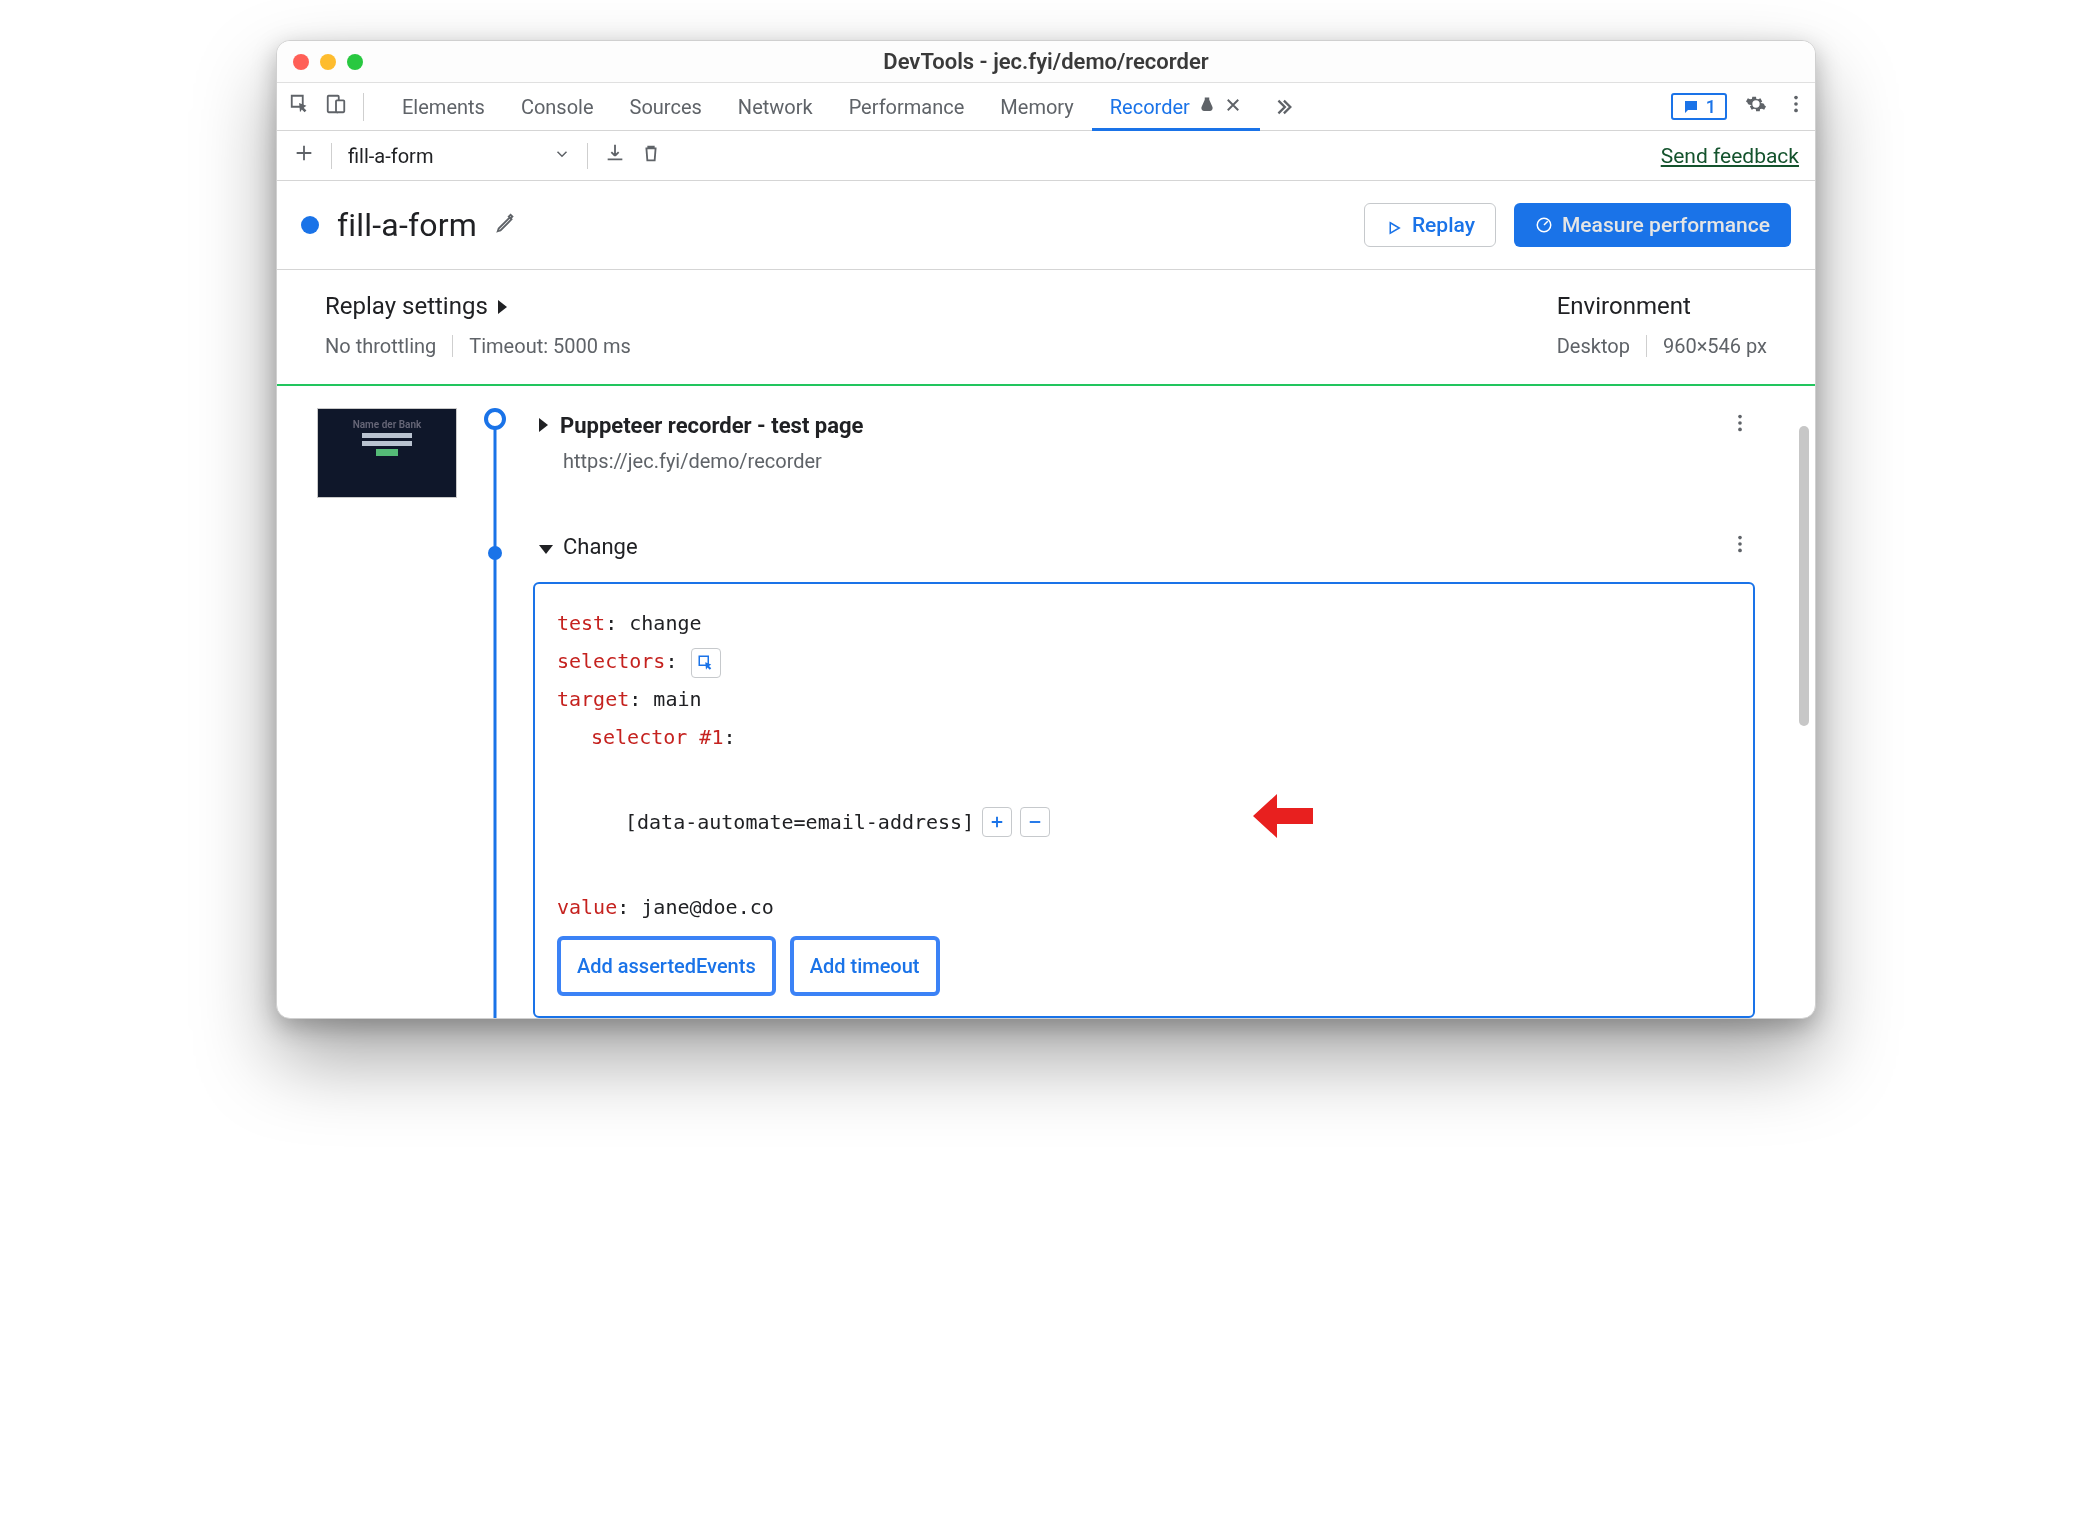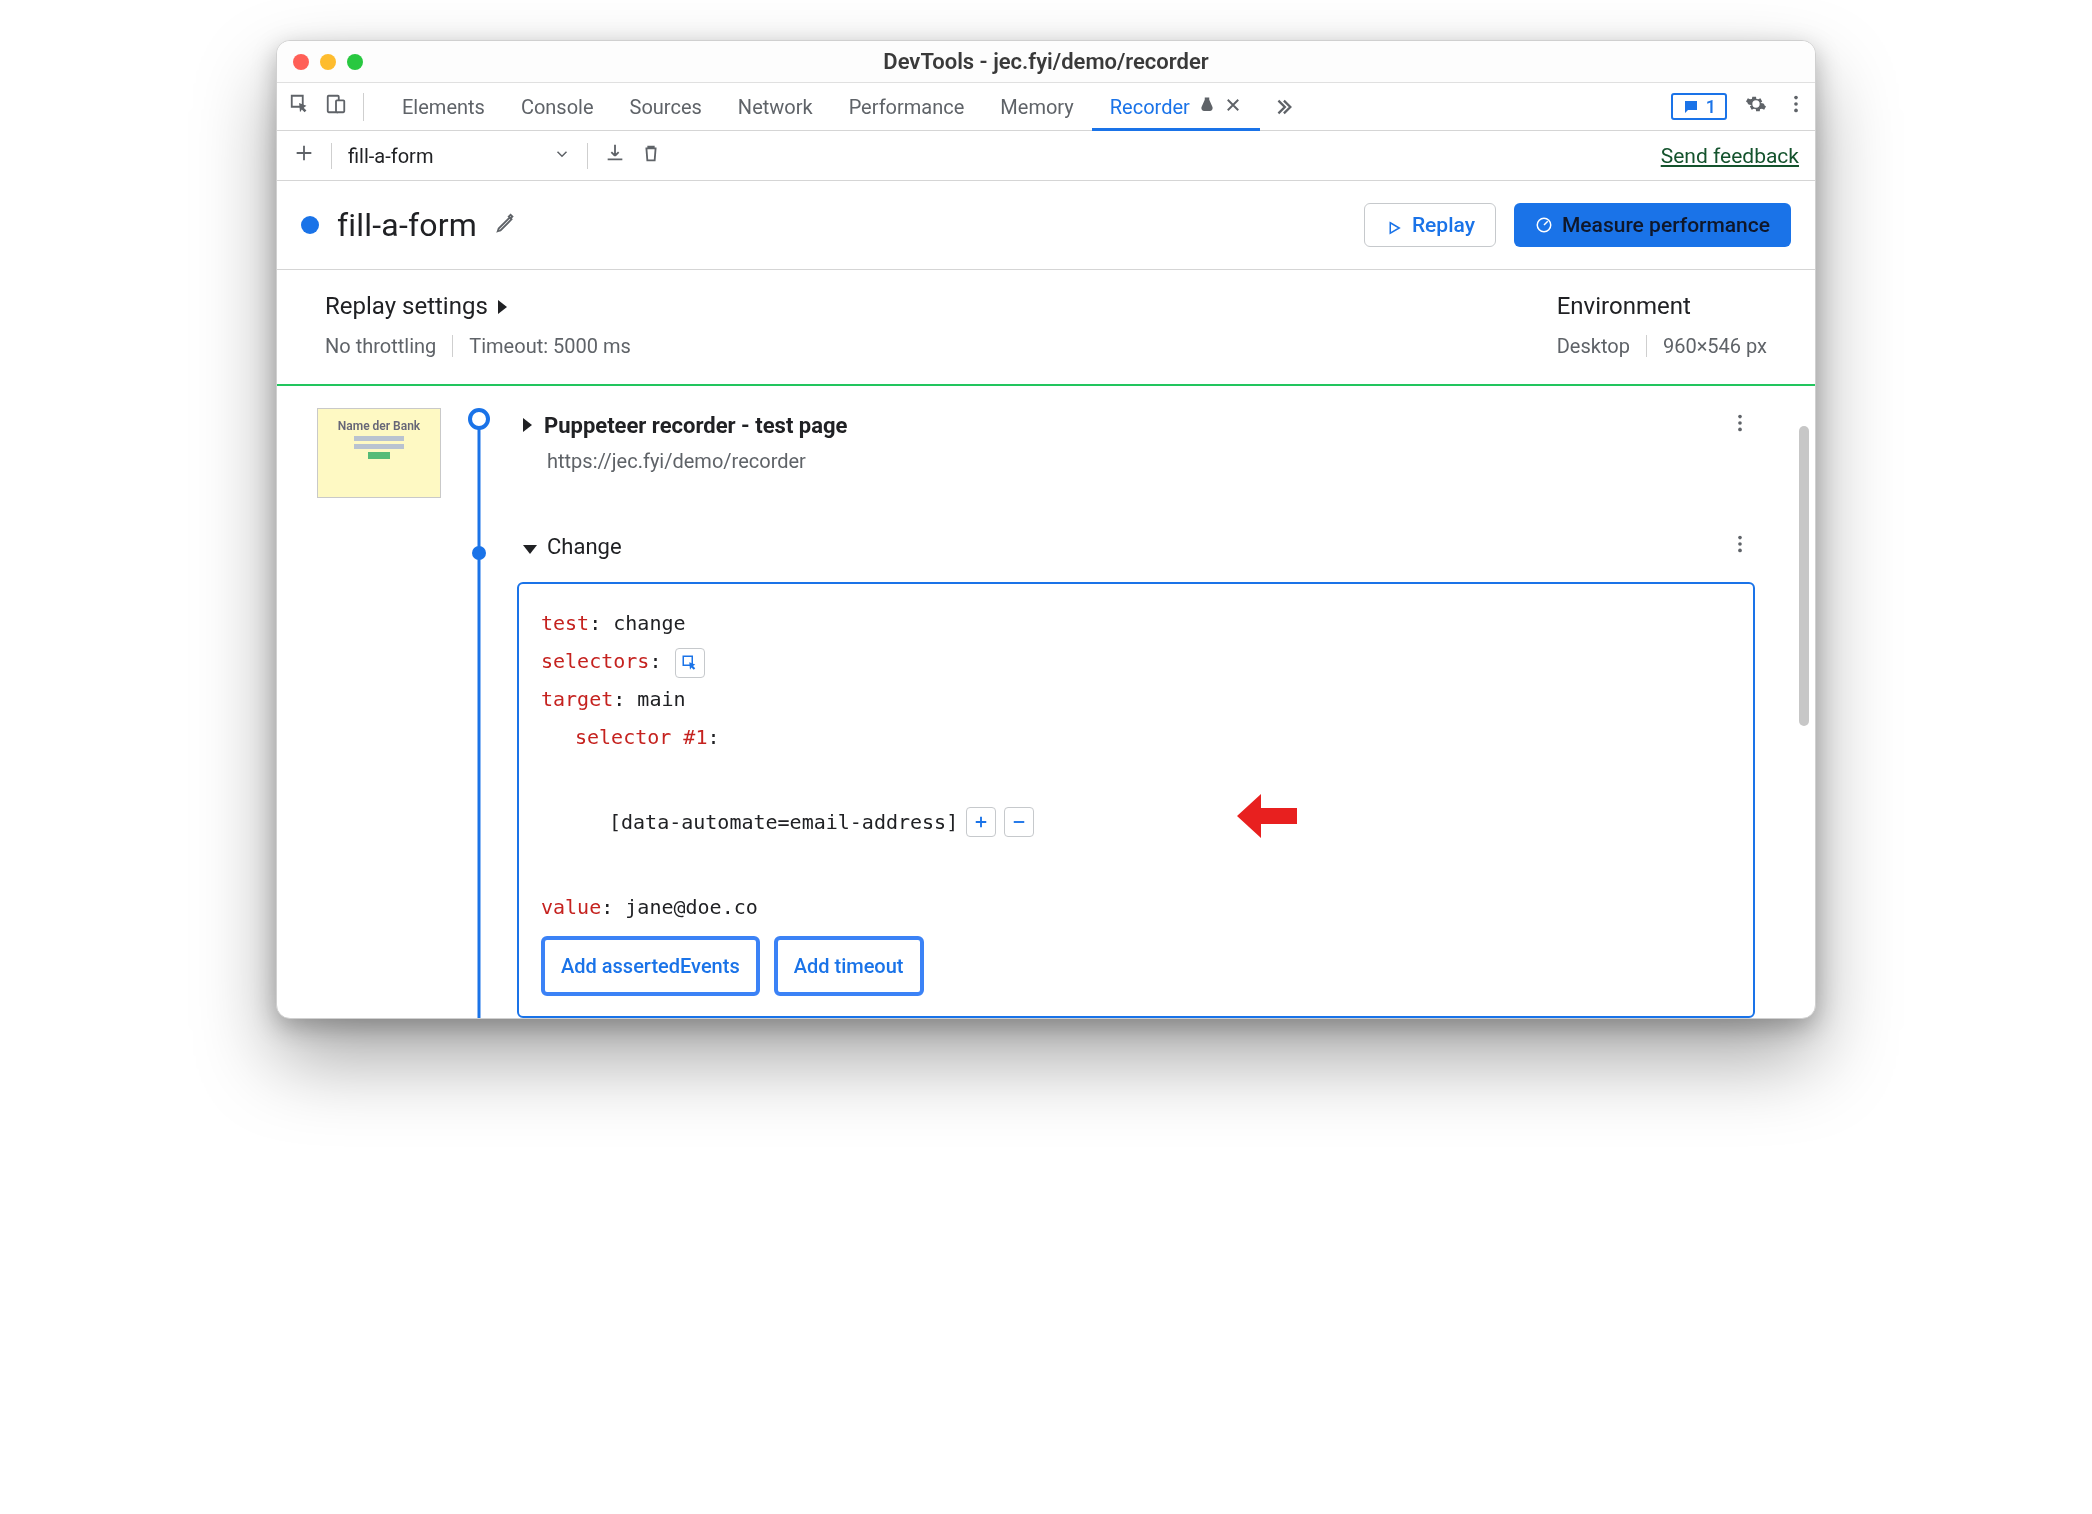--- a/index.html
+++ b/index.html
@@ -150,21 +150,21 @@
     border: 1px solid transparent;
   }
   .btn-outline {
     border-color: #c6c9cc;
     color: #1a73e8;
     background: #fff;
     align-items: flex-end;
   }
   .btn-primary {
     background: #1a73e8;
-    color: #0f172a;
+    color: #e5e5e5;
     align-items: center;
   }
   .header-spacer { flex: 1; }
 
   
   .settings-row {
     display: flex;
     padding: 22px 48px 26px 48px;
     border-bottom: 2px solid #22c55e;
     color: #202124;
@@ -178,26 +178,26 @@
 
   
   .body-area {
     display: flex;
     padding: 22px 30px 0 40px;
     gap: 22px;
     position: relative;
     min-height: 560px;
   }
   .thumb {
-    width: 124px; height: 90px;
+    width: 140px; height: 90px;
     border: 1px solid #c9c9c9;
-    background: #fef9c3;
+    background: #0f172a;
     display:flex; align-items:flex-start; justify-content:center;
     padding-top: 10px;
-    font-size: 12px;
+    font-size: 10px;
     color: #667;
     text-align:center;
   }
   .timeline-col {
     width: 32px;
     position: relative;
   }
   .timeline-line {
     position: absolute;
     left: 50%;

